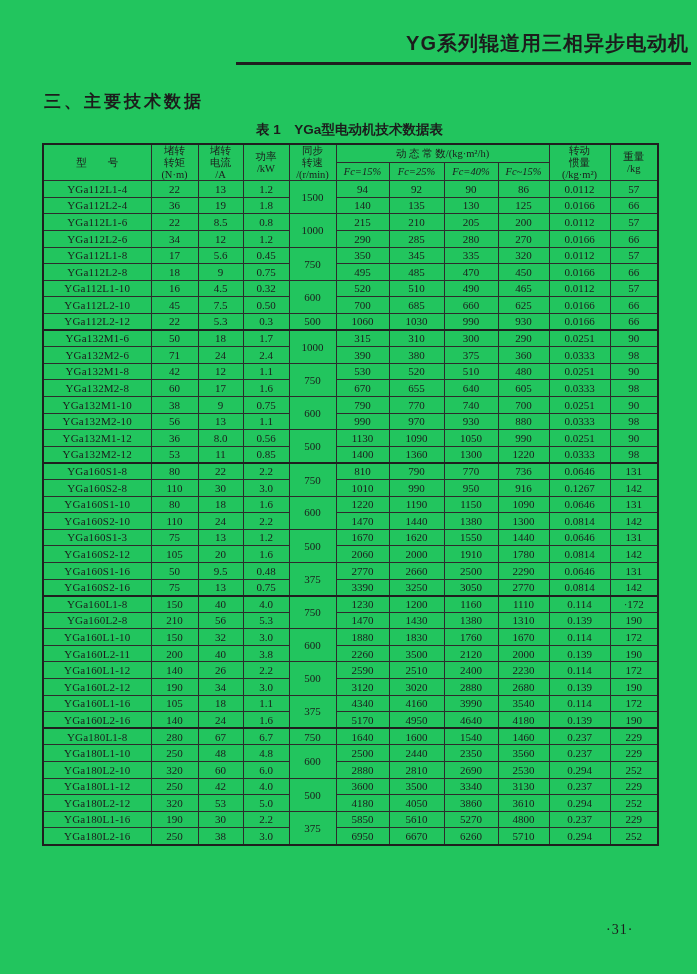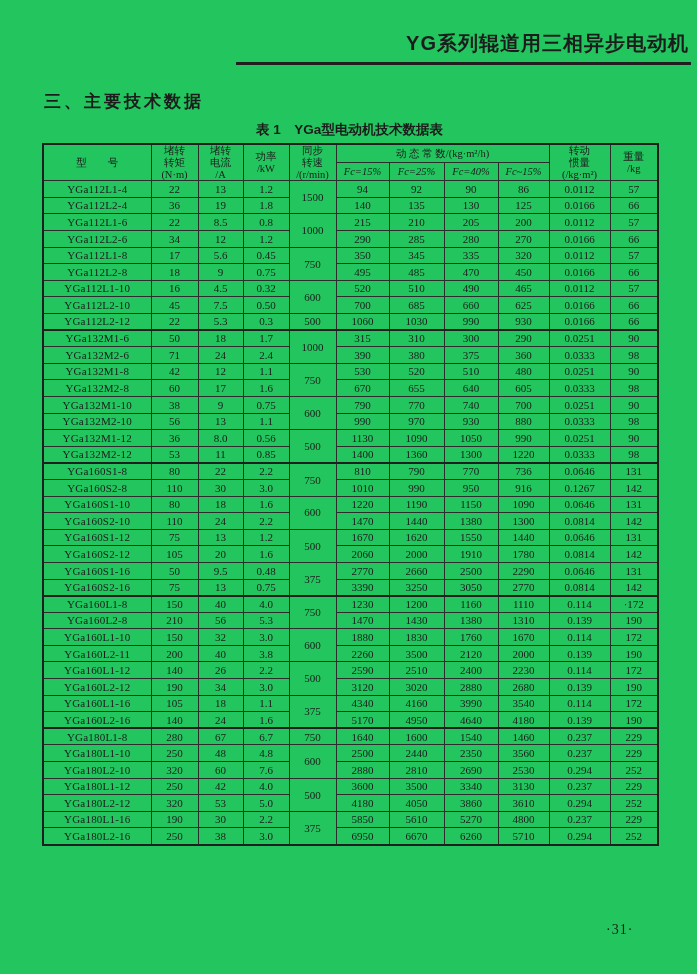--- a/index.html
+++ b/index.html
@@ -402,21 +402,21 @@
           <td>24</td>
           <td>2.2</td>
           <td>1470</td>
           <td>1440</td>
           <td>1380</td>
           <td>1300</td>
           <td>0.0814</td>
           <td>142</td>
         </tr>
         <tr>
-          <td class="model">YGa160S1-12</td>
+          <td class="model">YGa160S1-3</td>
           <td>75</td>
           <td>13</td>
           <td>1.2</td>
           <td rowspan="2">500</td>
           <td>1670</td>
           <td>1620</td>
           <td>1550</td>
           <td>1440</td>
           <td>0.0646</td>
           <td>131</td>
@@ -581,21 +581,21 @@
           <td>2440</td>
           <td>2350</td>
           <td>3560</td>
           <td>0.237</td>
           <td>229</td>
         </tr>
         <tr>
           <td class="model">YGa180L2-10</td>
           <td>320</td>
           <td>60</td>
-          <td>7.6</td>
+          <td>6.0</td>
           <td>2880</td>
           <td>2810</td>
           <td>2690</td>
           <td>2530</td>
           <td>0.294</td>
           <td>252</td>
         </tr>
         <tr>
           <td class="model">YGa180L1-12</td>
           <td>250</td>

